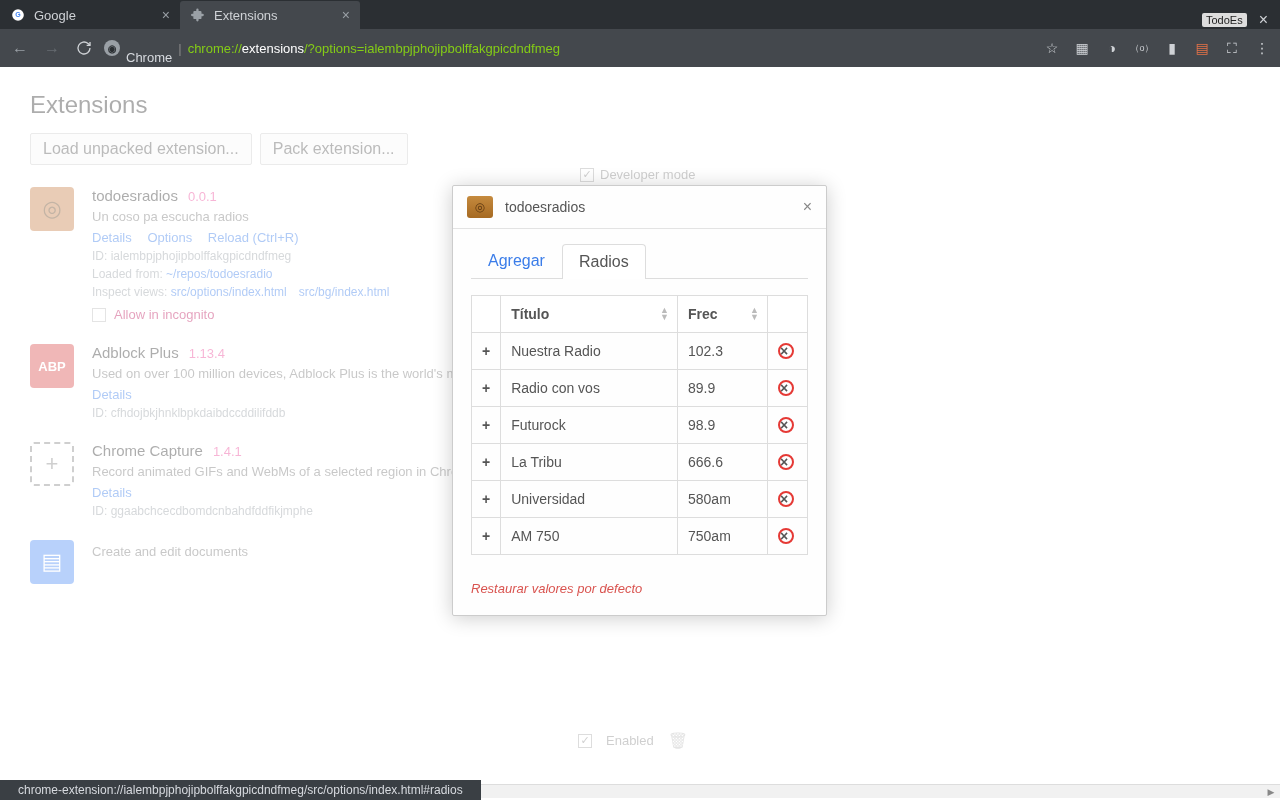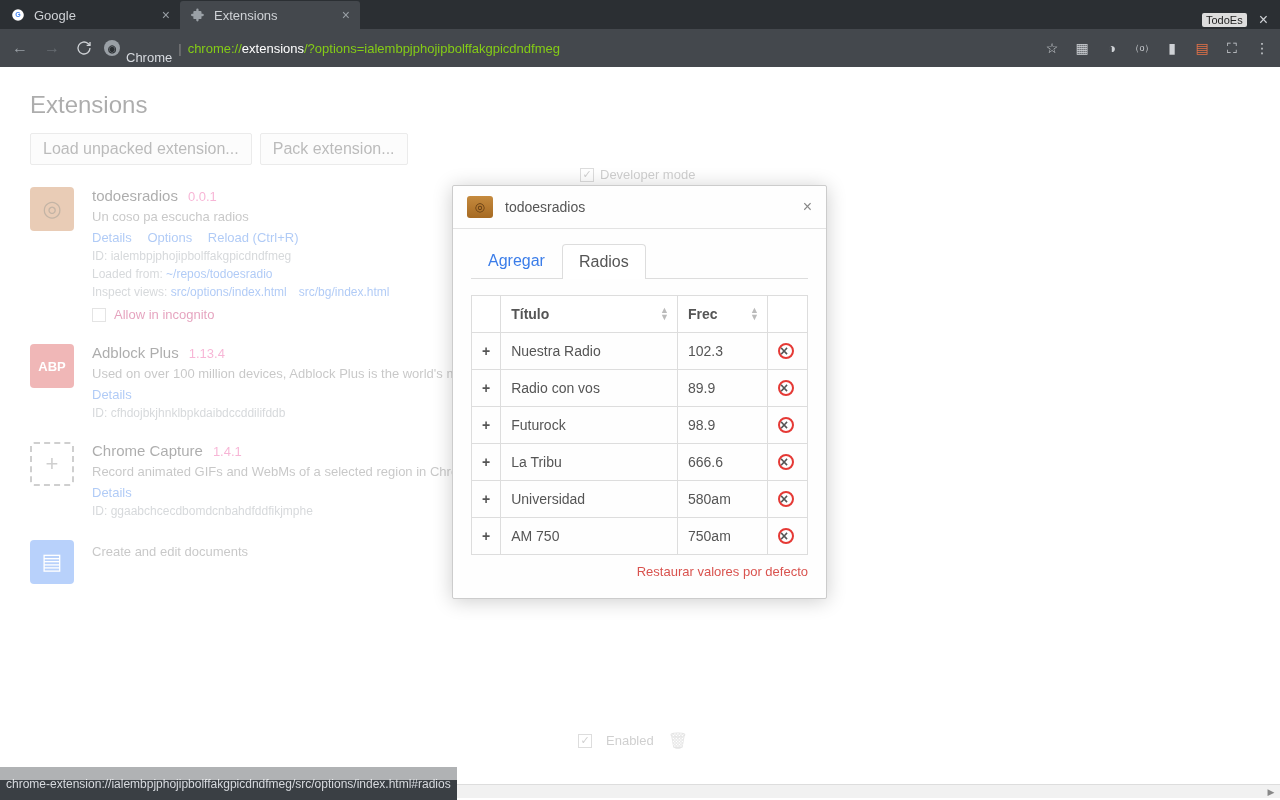--- a/index.html
+++ b/index.html
@@ -63,25 +63,25 @@
 .tabs .tabbtn { padding:8px 16px; font-size:16px; color:#555; cursor:pointer; border:1px solid transparent; border-bottom:none; }
 .tabs .tabbtn.sel { border-color:#ddd; border-radius:4px 4px 0 0; background:#fff; position:relative; top:1px; }
 .tabs .tabbtn.link { color:#3b7de9; }
 table.radios { width:100%; border-collapse:collapse; border:1px solid #ddd; }
 table.radios th, table.radios td { border:1px solid #ddd; padding:10px 10px; font-size:14px; text-align:left; color:#555; }
 table.radios th { font-weight:700; color:#555; background:#fff; position:relative; }
 .sort-arrows { position:absolute; right:8px; top:50%; transform:translateY(-50%); font-size:9px; color:#bbb; line-height:7px; }
 .plus { color:#3b7de9; font-weight:900; font-size:16px; text-align:center; }
 .del { color:#e53935; font-weight:900; font-size:14px; text-align:center; }
 .del span { display:inline-block; width:16px; height:16px; border:2px solid #e53935; border-radius:50%; line-height:12px; }
-.restore { text-align:right; margin-top:7px; }
+.restore { margin-top:24px;font-style:italic; }
 .restore a { color:#d9534f; font-size:13px; text-decoration:none; cursor:pointer; }
 
 
-.status-bar { position:absolute; left:0; bottom:0; height:33px; background:#3a3f44; color:#d7dadf; font-size:12px; padding:2px 6px; display:flex; align-items:center; }
+.status-bar { position:absolute; left:0; bottom:0; height:20px; background:#3a3f44; color:#d7dadf; font-size:12px; padding:2px 18px; display:flex; align-items:center; }
 .bottom-scrollbar { position:absolute; bottom:0; right:0; height:18px; width:calc(100% - 0px); display:flex; align-items:center; }
 .bottom-scrollbar .track { flex:1; height:14px; background:#f1f1f1; border-top:1px solid #ddd; }
 .bottom-scrollbar .arrow { width:18px; height:14px; background:#f1f1f1; border-top:1px solid #ddd; display:flex; align-items:center; justify-content:center; font-size:9px; color:#888; }
 </style>
 </head>
 <body>
 
 <div class="chrome-top">
   <div class="tab-strip">
     <div class="tab">

